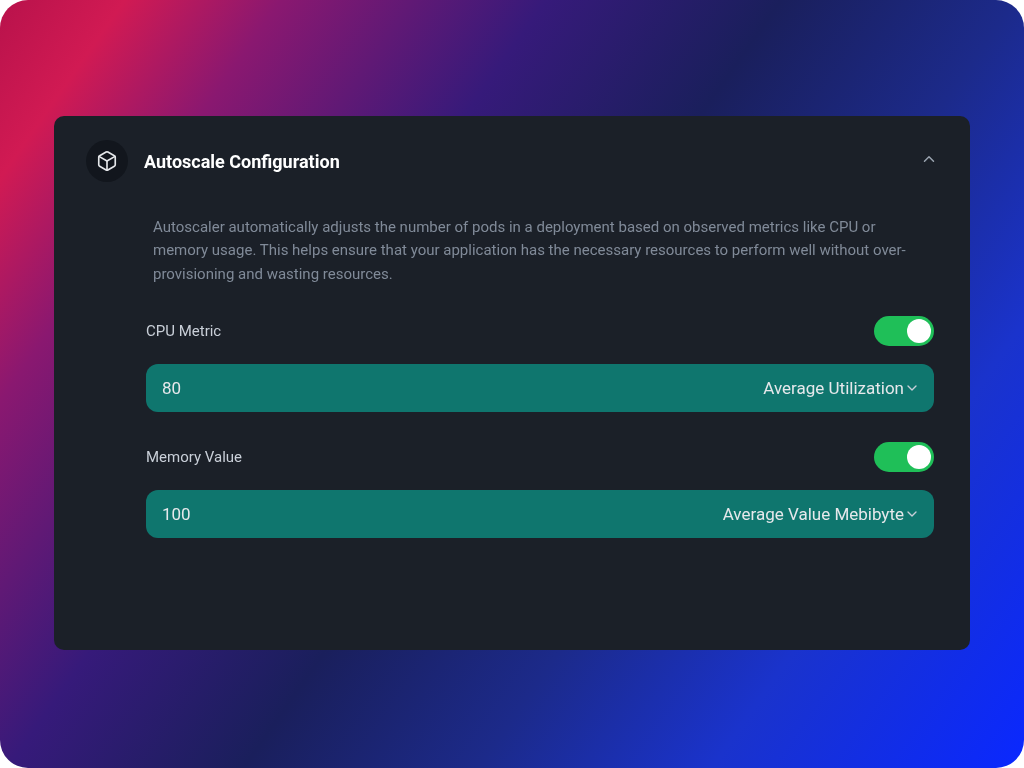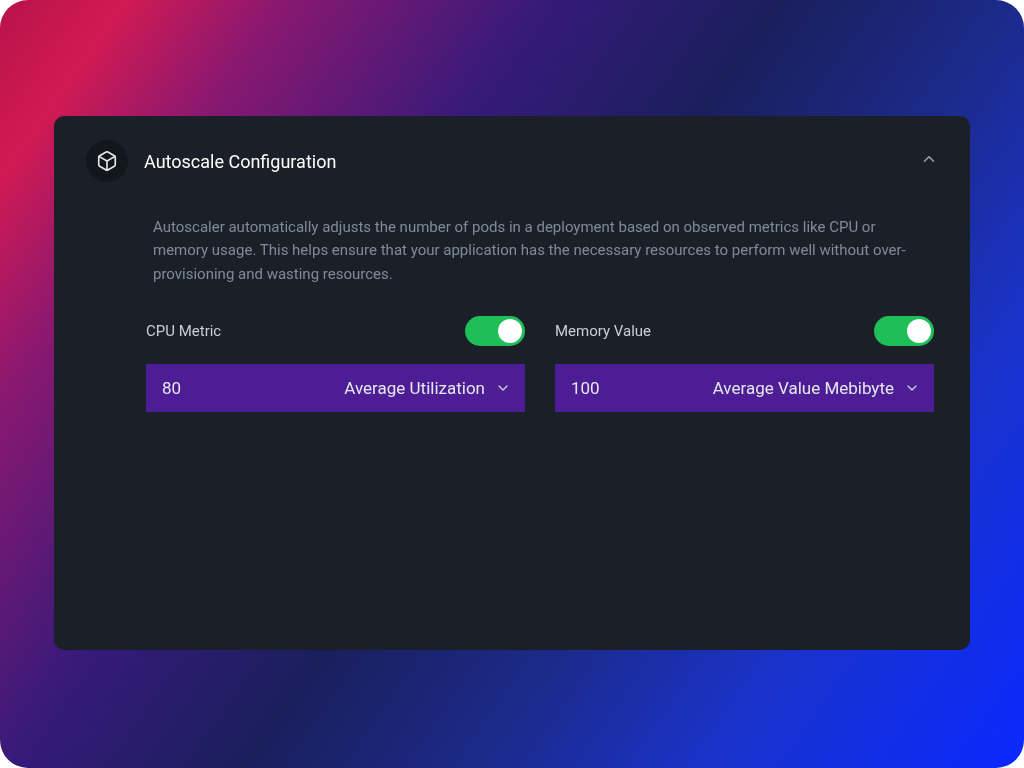--- a/index.html
+++ b/index.html
@@ -33,21 +33,21 @@
     height: 42px;
     border-radius: 50%;
     background: #12161d;
     display: flex;
     align-items: center;
     justify-content: center;
     flex-shrink: 0;
   }
   .panel-title {
     font-size: 18px;
-    font-weight: 400;
+    font-weight: 700;
     color: #ffffff;
     flex: 1;
   }
   .chevron-up {
     width: 18px;
     height: 18px;
     color: #9aa3af;
   }
   .panel-body {
     padding-left: 60px;
@@ -56,21 +56,21 @@
   }
   .desc {
     color: #808a98;
     font-size: 15px;
     line-height: 1.55;
     margin-left: 7px;
   }
   .desc + .desc { margin-top: 22px; }
   .grid2 {
     display: grid;
-    grid-template-columns: 1fr 1fr;
+    grid-template-columns: 1fr;
     gap: 30px;
     margin-top: 30px;
   }
   .metric-row {
     display: flex;
     align-items: center;
     justify-content: space-between;
   }
   .metric-label {
     font-size: 15px;
@@ -88,40 +88,39 @@
     position: absolute;
     right: 3px;
     top: 3px;
     width: 24px;
     height: 24px;
     border-radius: 50%;
     background: #ffffff;
   }
   .input-combo {
     display: flex;
-    background: #4c1d95;
-    border-radius: 0;
+    background: #0f766e;
+    border-radius: 12px;
     height: 48px;
     align-items: center;
     margin-top: 18px;
   }
   .input-combo .value {
     padding-left: 16px;
     font-size: 17px;
     color: #e6e8eb;
     flex: 0 0 auto;
     width: 80px;
   }
   .input-combo .select {
     flex: 1;
     display: flex;
     align-items: center;
     justify-content: flex-end;
     padding-right: 14px;
-    gap: 10px;
     color: #e6e8eb;
     font-size: 17px;
     cursor: pointer;
   }
   .chev-down {
     width: 16px;
     height: 16px;
     color: #c9cfd8;
   }
   .replica-block { }

